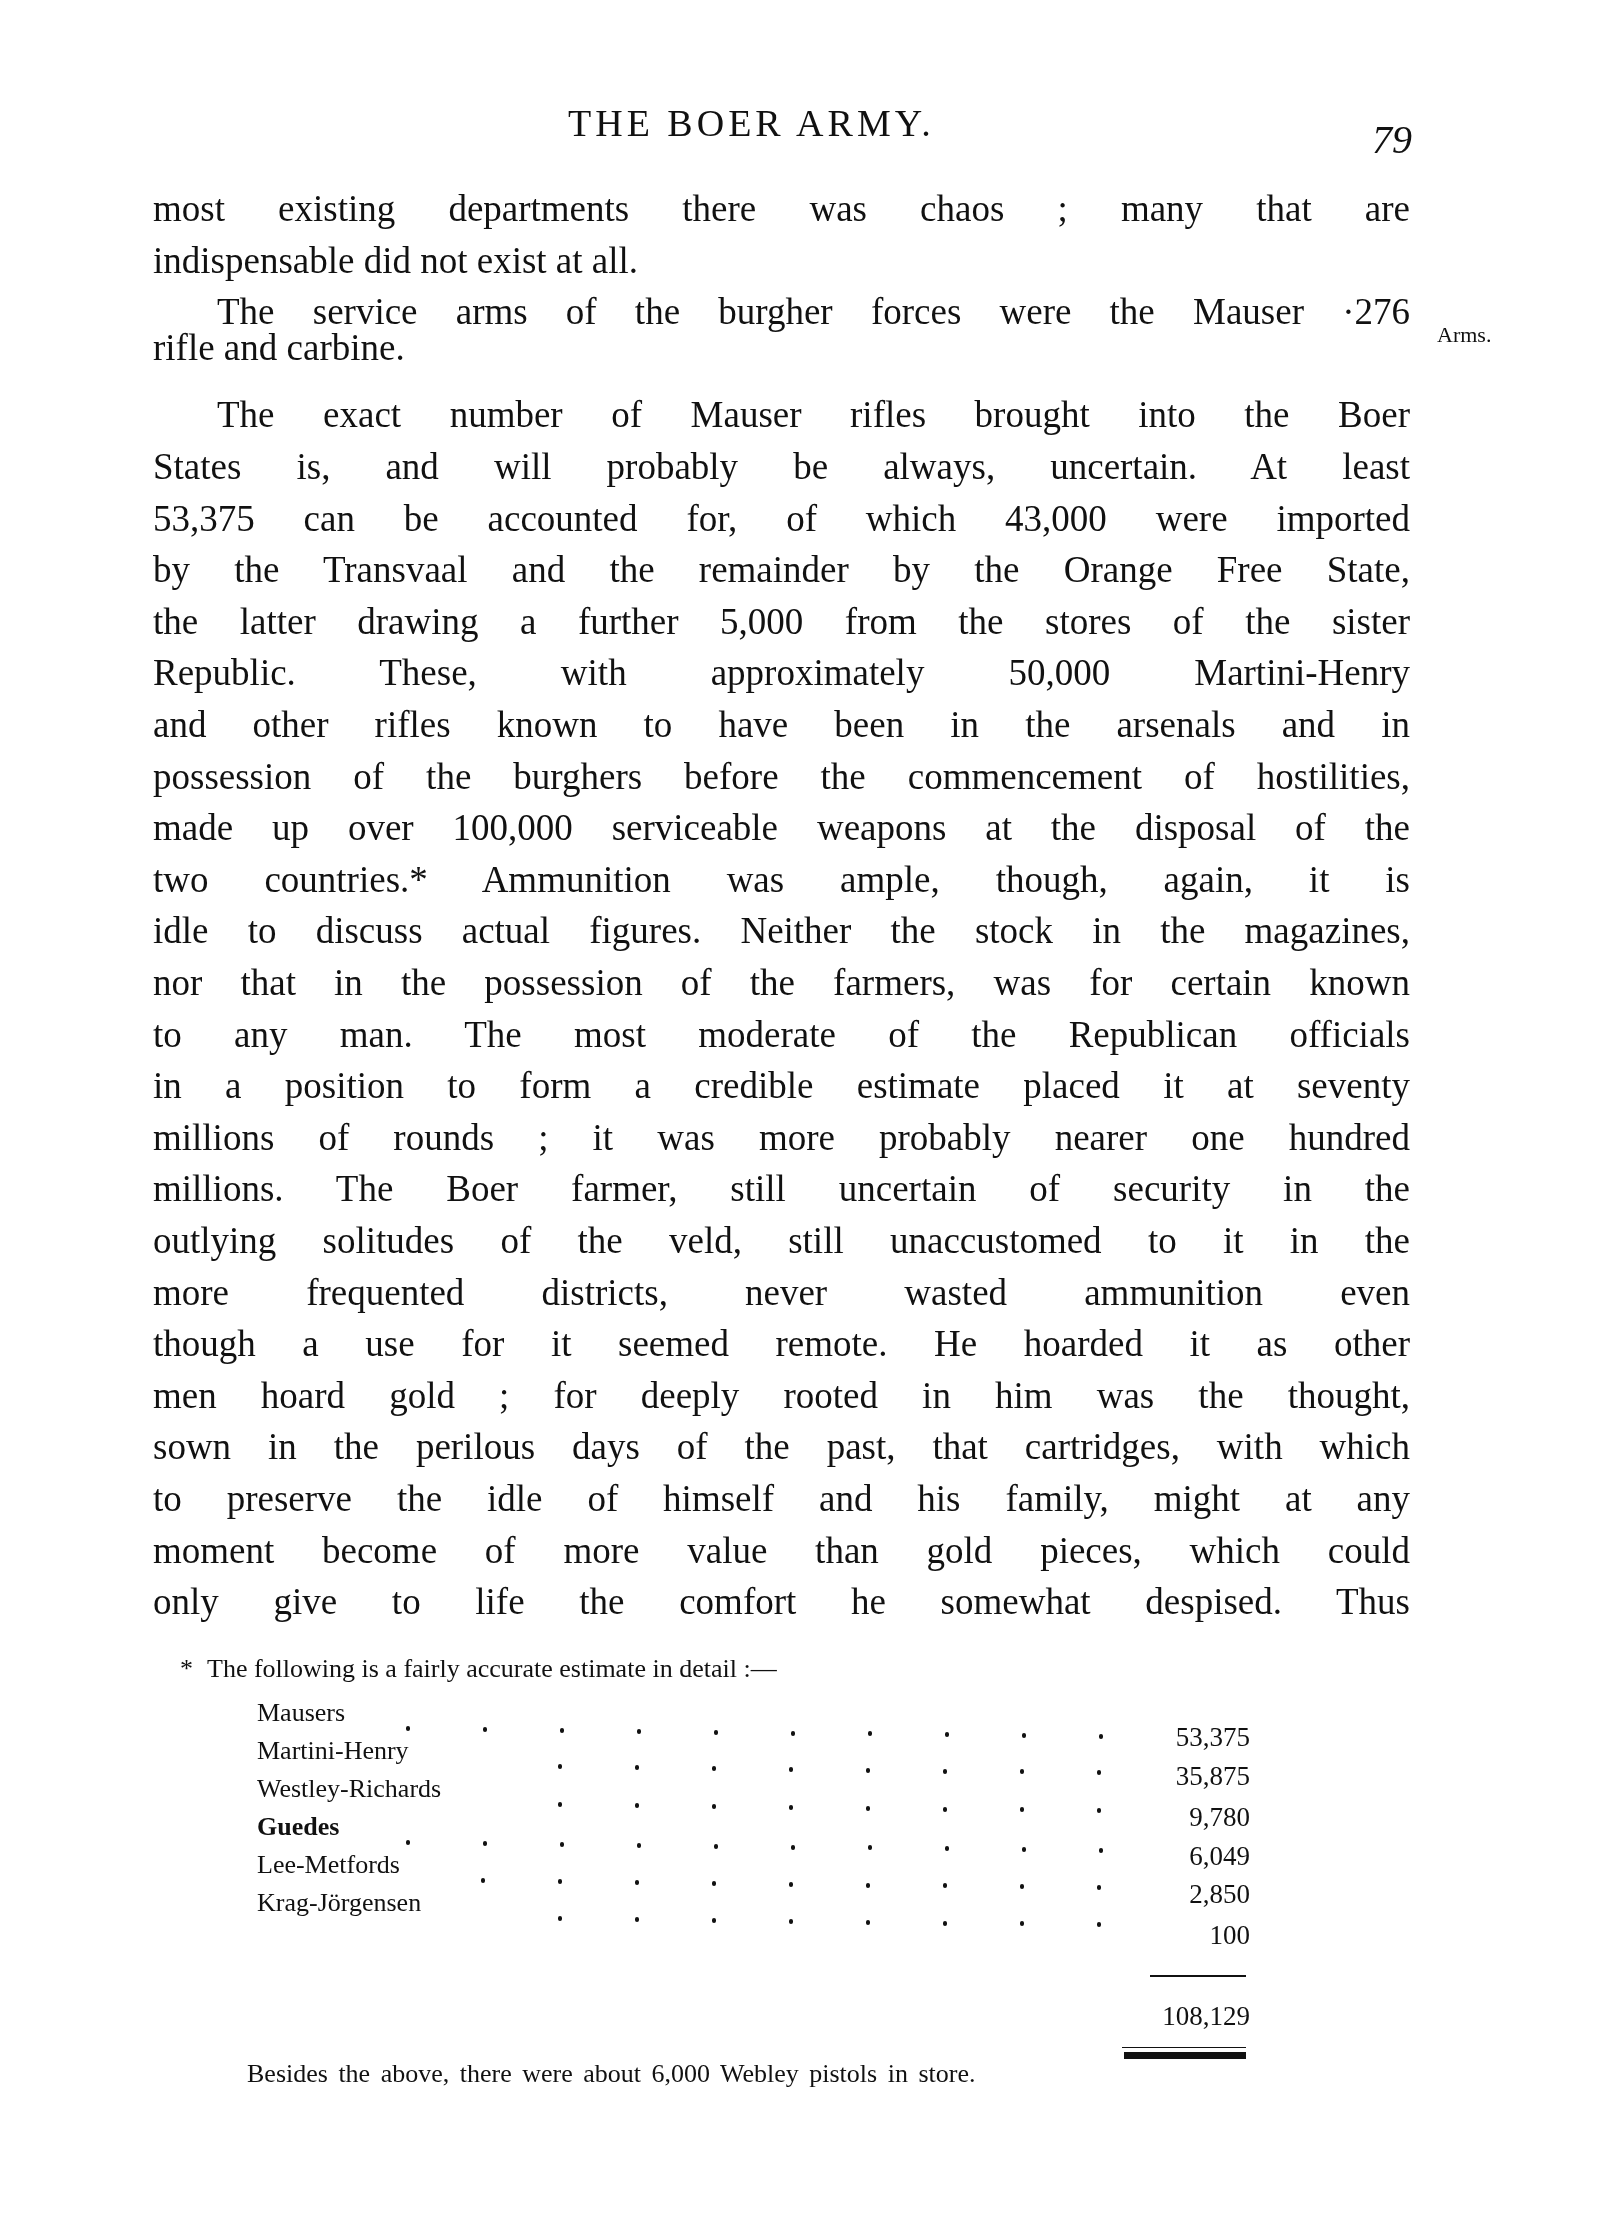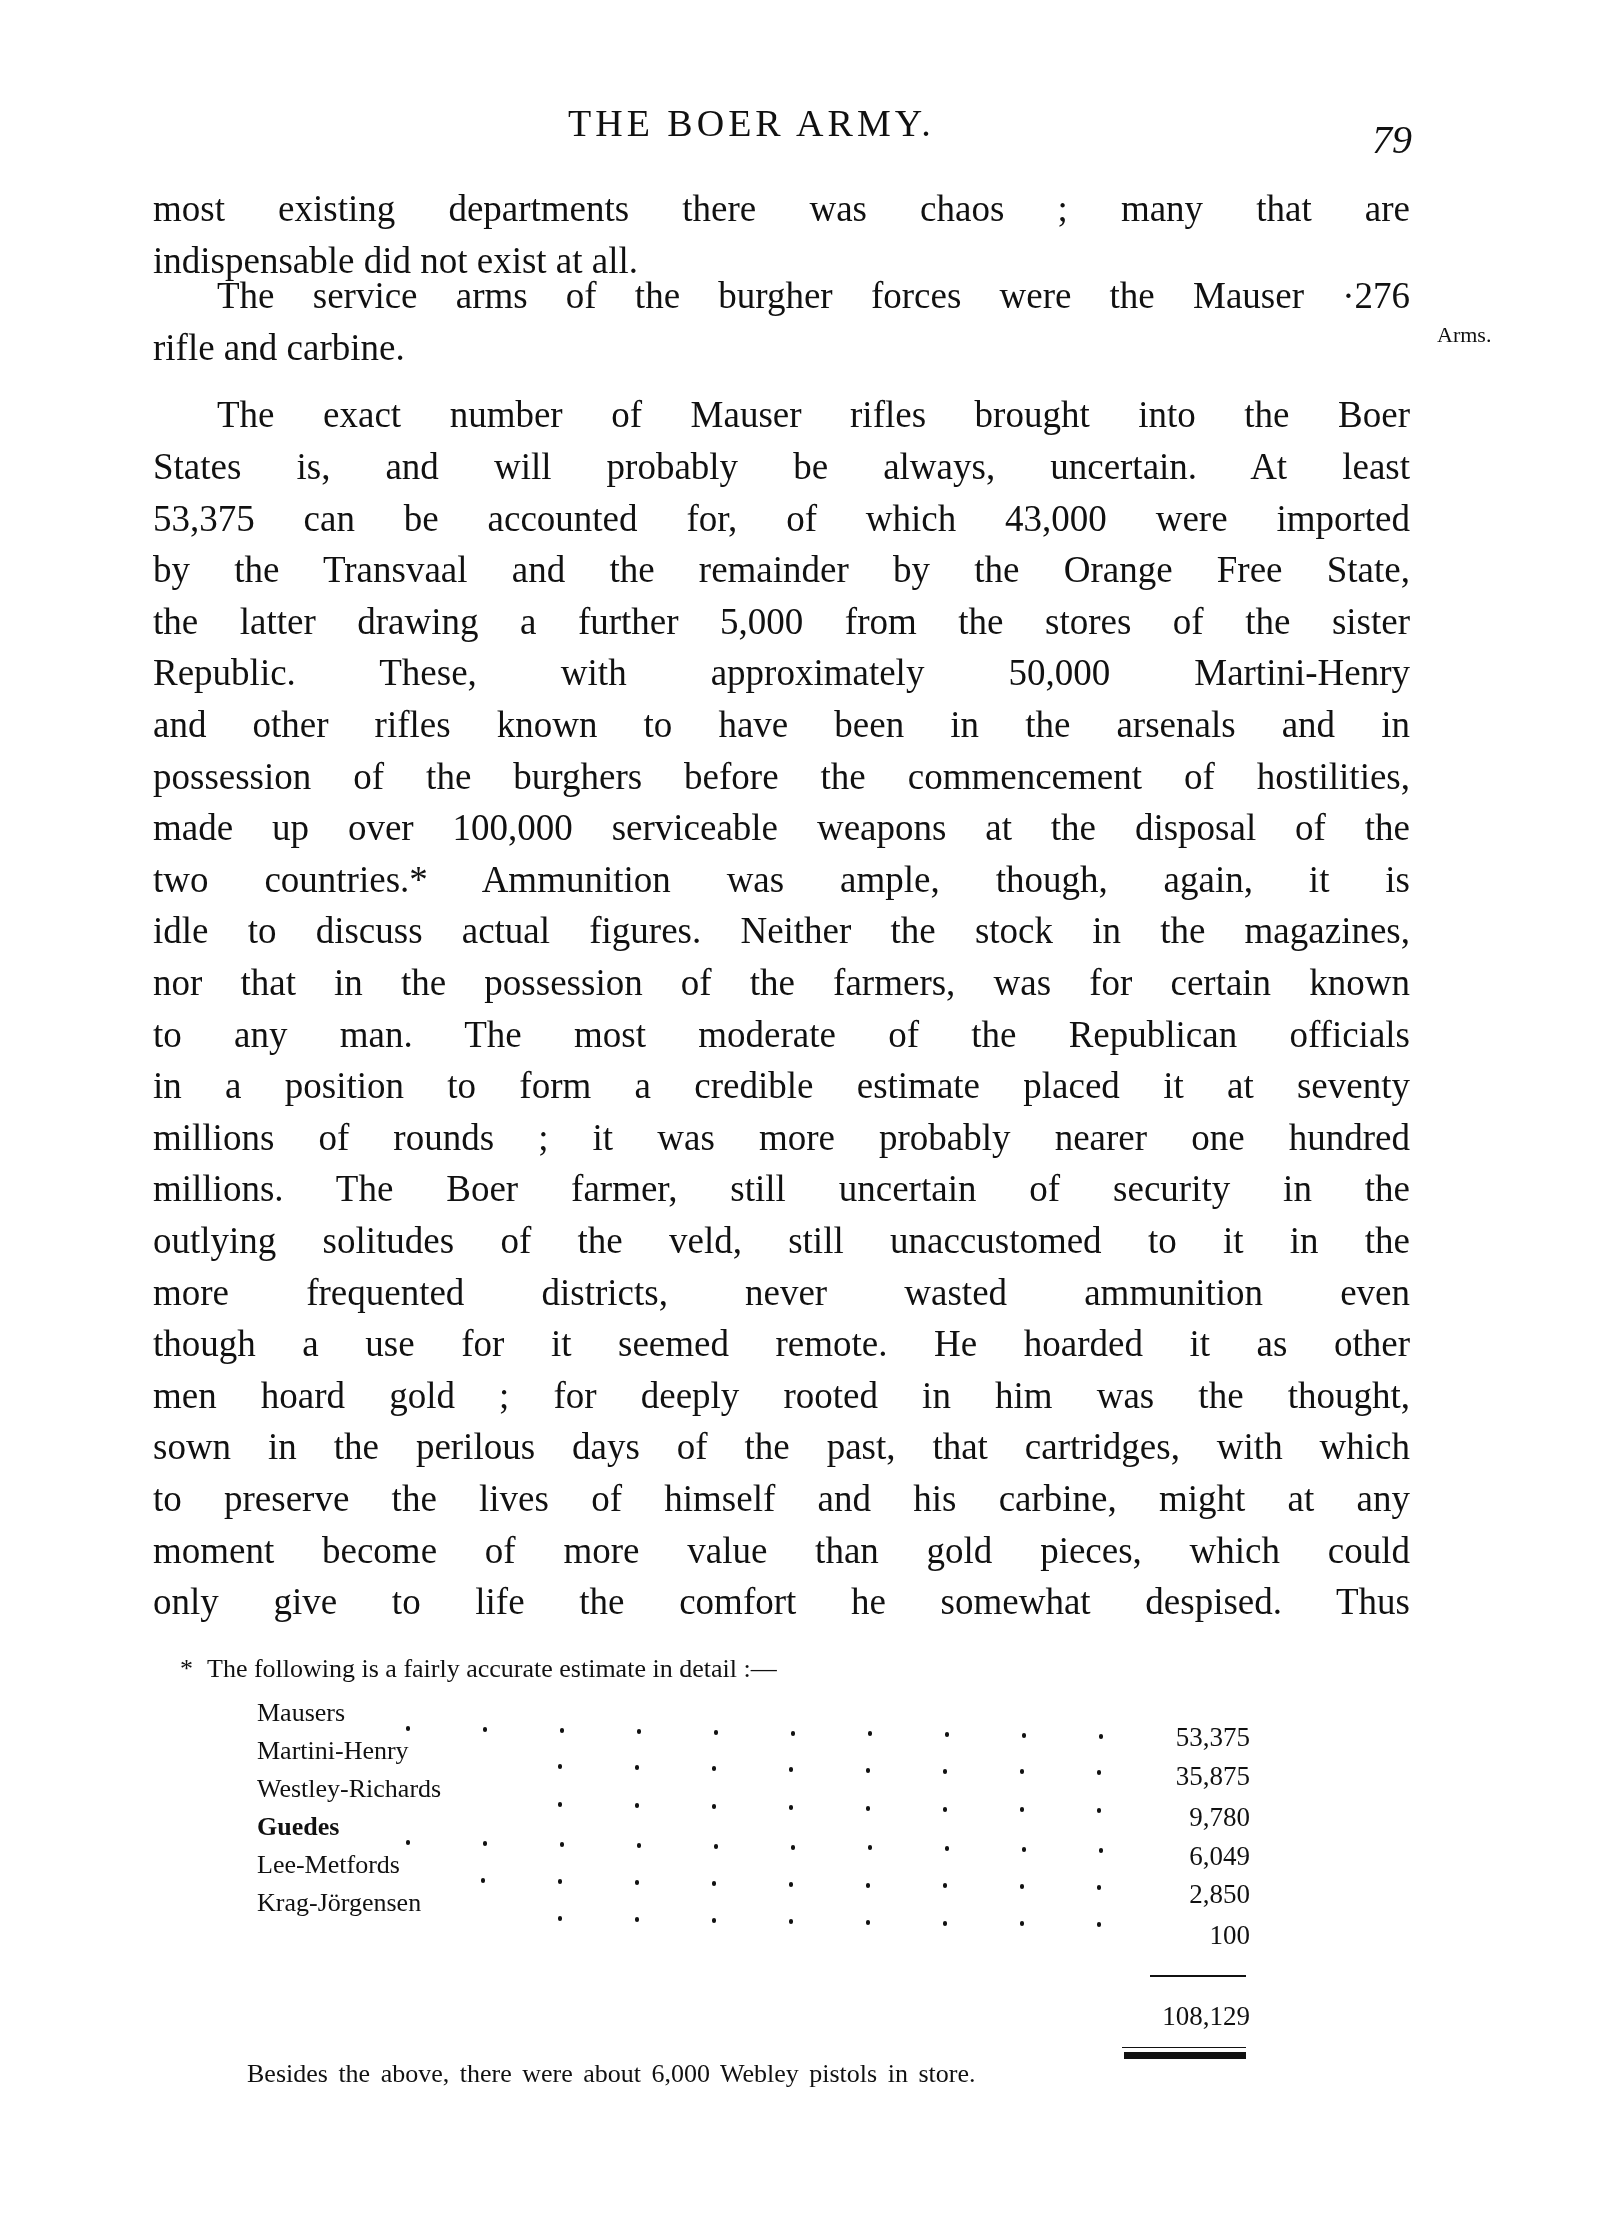--- a/index.html
+++ b/index.html
@@ -35,21 +35,21 @@
 <body>
 
 <div id="page">
   <div class="abs running-head">THE BOER ARMY.</div>
   <div class="abs page-number">79</div>
   <div class="abs margin-note">Arms.</div>
 
   <div id="body-text">
       <div class="abs body-line" style="top: 190px;">most existing departments there was chaos ; many that are</div>
       <div class="abs body-line last" style="top: 241.6px;">indispensable did not exist at all.</div>
-      <div class="abs body-line indent" style="top: 277px; font-family: Liberation Serif, serif;">The service arms of the burgher forces were the Mauser ·276</div>
+      <div class="abs body-line indent" style="top: 293px; font-family: Liberation Serif, serif;">The service arms of the burgher forces were the Mauser ·276</div>
       <div class="abs body-line last" style="top: 329px;">rifle and carbine.</div>
       <div class="abs body-line indent" style="top: 396.4px;">The exact number of Mauser rifles brought into the Boer</div>
       <div class="abs body-line" style="top: 448px;">States is, and will probably be always, uncertain. At least</div>
       <div class="abs body-line" style="top: 499.6px;">53,375 can be accounted for, of which 43,000 were imported</div>
       <div class="abs body-line" style="top: 551.2px;">by the Transvaal and the remainder by the Orange Free State,</div>
       <div class="abs body-line" style="top: 602.8px;">the latter drawing a further 5,000 from the stores of the sister</div>
       <div class="abs body-line" style="top: 654.4px;">Republic. These, with approximately 50,000 Martini-Henry</div>
       <div class="abs body-line" style="top: 706px;">and other rifles known to have been in the arsenals and in</div>
       <div class="abs body-line" style="top: 757.6px;">possession of the burghers before the commencement of hostilities,</div>
       <div class="abs body-line" style="top: 809.2px;">made up over 100,000 serviceable weapons at the disposal of the</div>
@@ -58,21 +58,21 @@
       <div class="abs body-line" style="top: 964px;">nor that in the possession of the farmers, was for certain known</div>
       <div class="abs body-line" style="top: 1015.6px;">to any man. The most moderate of the Republican officials</div>
       <div class="abs body-line" style="top: 1067.2px;">in a position to form a credible estimate placed it at seventy</div>
       <div class="abs body-line" style="top: 1118.8px;">millions of rounds ; it was more probably nearer one hundred</div>
       <div class="abs body-line" style="top: 1170.4px;">millions. The Boer farmer, still uncertain of security in the</div>
       <div class="abs body-line" style="top: 1222px;">outlying solitudes of the veld, still unaccustomed to it in the</div>
       <div class="abs body-line" style="top: 1273.6px;">more frequented districts, never wasted ammunition even</div>
       <div class="abs body-line" style="top: 1325.2px;">though a use for it seemed remote. He hoarded it as other</div>
       <div class="abs body-line" style="top: 1376.8px;">men hoard gold ; for deeply rooted in him was the thought,</div>
       <div class="abs body-line" style="top: 1428.4px;">sown in the perilous days of the past, that cartridges, with which</div>
-      <div class="abs body-line" style="top: 1480px;">to preserve the lives of himself and his carbine, might at any</div>
+      <div class="abs body-line" style="top: 1480px;">to preserve the idle of himself and his family, might at any</div>
       <div class="abs body-line" style="top: 1531.6px;">moment become of more value than gold pieces, which could</div>
       <div class="abs body-line" style="top: 1583.2px;">only give to life the comfort he somewhat despised. Thus</div>
     </div>
 
   <div id="footnote">
     <div class="abs fn-intro">
       <span class="fn-star">*</span><span>The following is a fairly accurate estimate in detail :—</span>
     </div>
     <div id="fn-table">
         <div>

